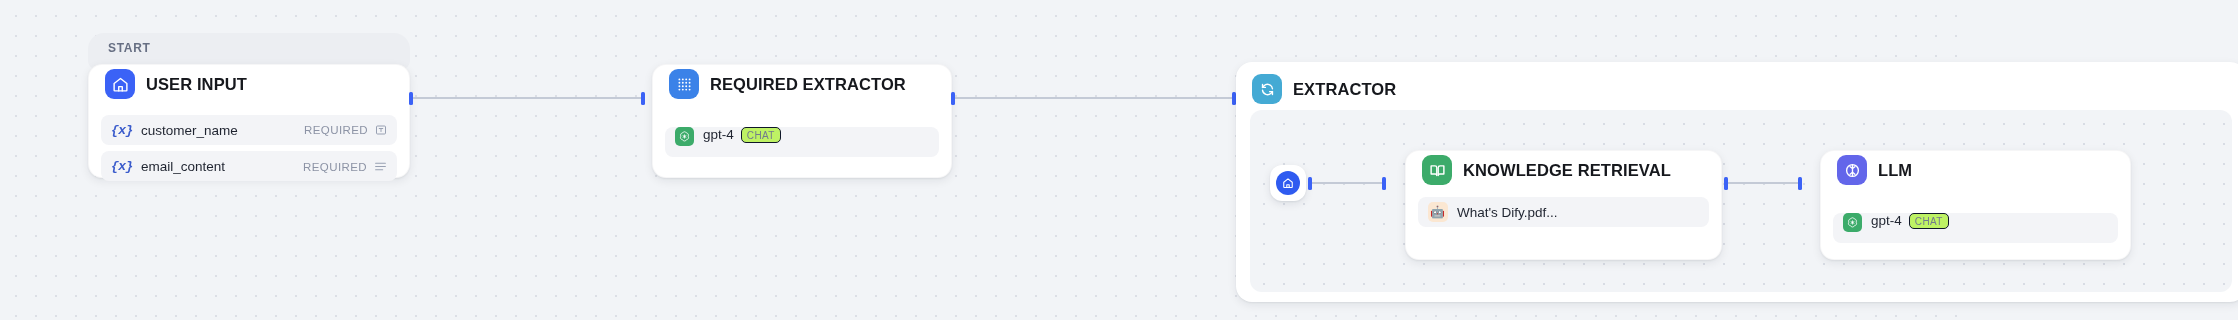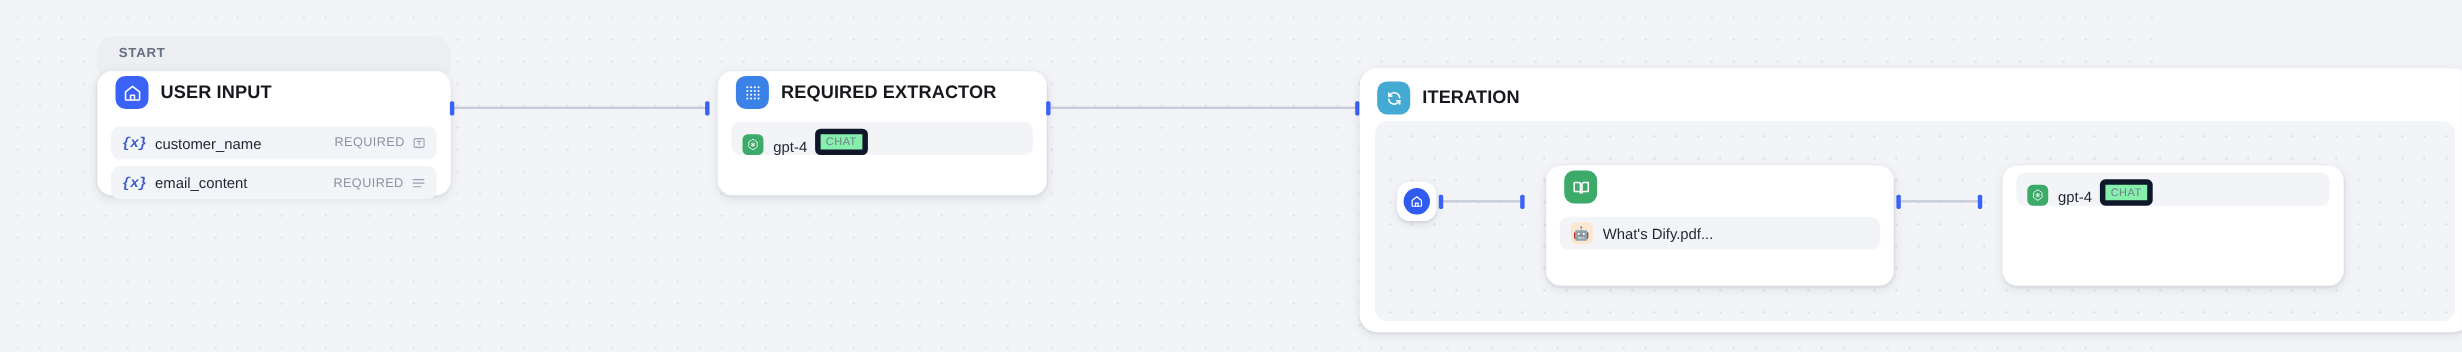--- a/index.html
+++ b/index.html
@@ -116,27 +116,27 @@
   .var-required {
     font-size: 11.5px;
     color: #8c93a5;
     letter-spacing: 0.4px;
   }
   .var-type-icon { color: #98a0b2; display: flex; }
 
   
   .model-row {
     display: flex;
-    align-items: flex-end;
+    align-items: flex-start;
     background: #f3f4f7;
     border-radius: 8px;
     height: 30px;
     padding: 0 10px;
     box-sizing: border-box;
-    margin-top: 2px;
+    margin-top: 18px;
   }
   .model-logo {
     width: 19px;
     height: 19px;
     border-radius: 5px;
     background: #3cab6a;
     display: flex;
     align-items: center;
     justify-content: center;
     flex: 0 0 19px;
@@ -144,26 +144,26 @@
   }
   .model-name {
     font-size: 13.5px;
     color: #1f2430;
     margin-right: 7px;
     white-space: nowrap;
   }
   .model-badge {
     font-size: 10px;
     color: #737b8d;
-    border: 5px solid #0f172a;
+    border: 1px solid #0f172a;
     border-radius: 5px;
     padding: 1.5px 5px 1.5px 5px;
     letter-spacing: 0.4px;
     line-height: 1.1;
-    background: #86efac;
+    background: #bef264;
     white-space: nowrap;
   }
 
   
   .file-row {
     display: flex;
     align-items: center;
     background: #f3f4f7;
     border-radius: 8px;
     height: 30px;
@@ -355,21 +355,21 @@
   <div id="iteration-node">
     <div class="node-header" style="padding:12px 16px 0 16px;">
       <div class="type-icon" style="background:#44aad4;">
         <svg width="17" height="17" viewBox="0 0 24 24" fill="none" stroke="#ffffff" stroke-width="2" stroke-linecap="round" stroke-linejoin="round">
           <path d="M19 11a7 7 0 0 0-11.9-4.2L5 9"></path>
           <path d="M5 5v4h4"></path>
           <path d="M5 13a7 7 0 0 0 11.9 4.2L19 15"></path>
           <path d="M19 19v-4h-4"></path>
         </svg>
       </div>
-      <div class="node-title">ITERATION</div>
+      <div class="node-title">EXTRACTOR</div>
     </div>
     <div id="iteration-inner"></div>
   </div>
 
   <div id="iter-start">
     <span class="dot">
       <svg width="12" height="12" viewBox="0 0 24 24" fill="none" stroke="#ffffff" stroke-width="2.2" stroke-linecap="round" stroke-linejoin="round">
         <path d="M3.5 10.5 12 3.8l8.5 6.7V20a1 1 0 0 1-1 1h-15a1 1 0 0 1-1-1z"></path>
         <path d="M9.6 21v-5.6h4.8V21"></path>
       </svg>
@@ -381,34 +381,46 @@
   <div class="handle" style="left:1382px; top:177px;"></div>
 
   <div class="node" id="knowledge-retrieval-node" style="left:1405px; top:150px; width:317px; height:110px;">
     <div class="node-header">
       <div class="type-icon" style="background:#3cab6a;">
         <svg width="17" height="17" viewBox="0 0 24 24" fill="none" stroke="#ffffff" stroke-width="2" stroke-linecap="round" stroke-linejoin="round">
           <path d="M3 5.5h5.5A2.5 2.5 0 0 1 11 8v11a2 2 0 0 0-2-2H3z"></path>
           <path d="M21 5.5h-5.5A2.5 2.5 0 0 0 13 8v11a2 2 0 0 1 2-2h6z"></path>
         </svg>
       </div>
+      <div class="node-title">KNOWLEDGE RETRIEVAL</div>
     </div>
     <div class="node-body">
       <div class="file-row">
         <span class="file-emoji">🤖</span>
         <span class="file-name">What's Dify.pdf...</span>
       </div>
     </div>
   </div>
 
   <div class="edge" style="left:1727px; top:182px; width:74px;"></div>
   <div class="handle" style="left:1724px; top:177px;"></div>
   <div class="handle" style="left:1798px; top:177px;"></div>
 
   <div class="node" id="llm-node" style="left:1820px; top:150px; width:311px; height:110px;">
+    <div class="node-header">
+      <div class="type-icon" style="background:#6366ea;">
+        <svg width="17" height="17" viewBox="0 0 24 24" fill="none" stroke="#ffffff" stroke-width="1.9" stroke-linecap="round" stroke-linejoin="round">
+          <circle cx="12" cy="12" r="8.3"></circle>
+          <path d="M12 4.2v15.6"></path>
+          <path d="M12 9.3 8.6 6.6M12 9.3l3.4-2.7"></path>
+          <path d="M12 14.6l-3.4 2.7M12 14.6l3.4 2.7"></path>
+        </svg>
+      </div>
+      <div class="node-title">LLM</div>
+    </div>
     <div class="node-body">
       <div class="model-row">
         <span class="model-logo">
           <svg width="13" height="13" viewBox="0 0 24 24" fill="none" stroke="#ffffff" stroke-width="1.5" stroke-linejoin="round">
             <path d="M12 3.2a4 4 0 0 1 3.6 2.2 4 4 0 0 1 3.1 6 4 4 0 0 1-3 6.4 4 4 0 0 1-7.4 0 4 4 0 0 1-3-6.4 4 4 0 0 1 3.1-6A4 4 0 0 1 12 3.2z"></path>
             <path d="M12 8.2v7.6M8.6 10.1l6.8 3.8M15.4 10.1l-6.8 3.8"></path>
           </svg>
         </span>
         <span class="model-name">gpt-4</span>
         <span class="model-badge">CHAT</span>

